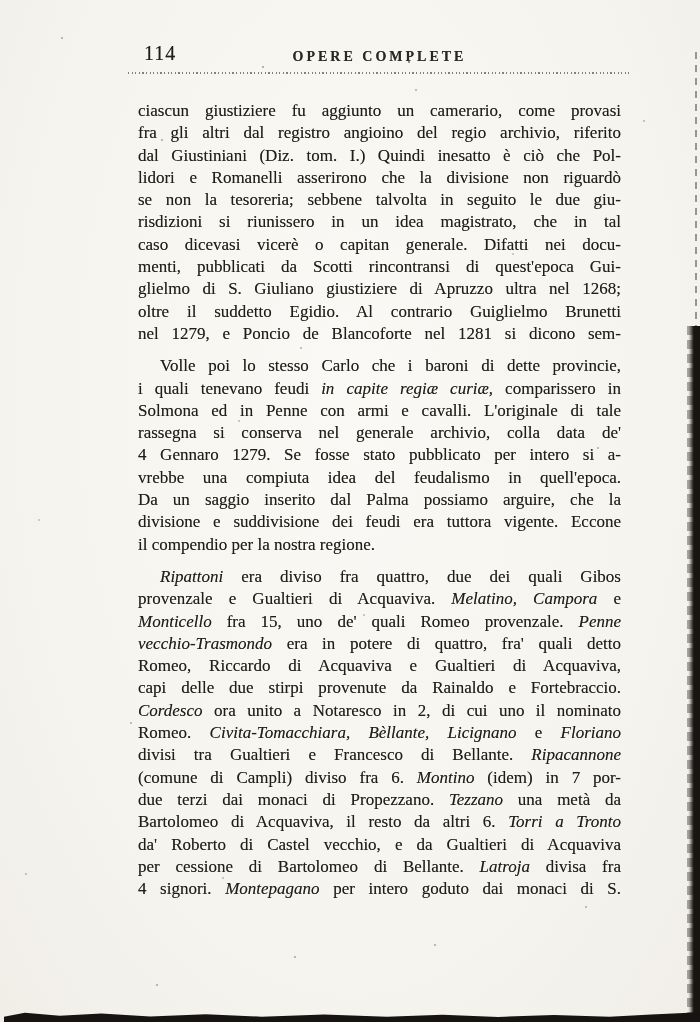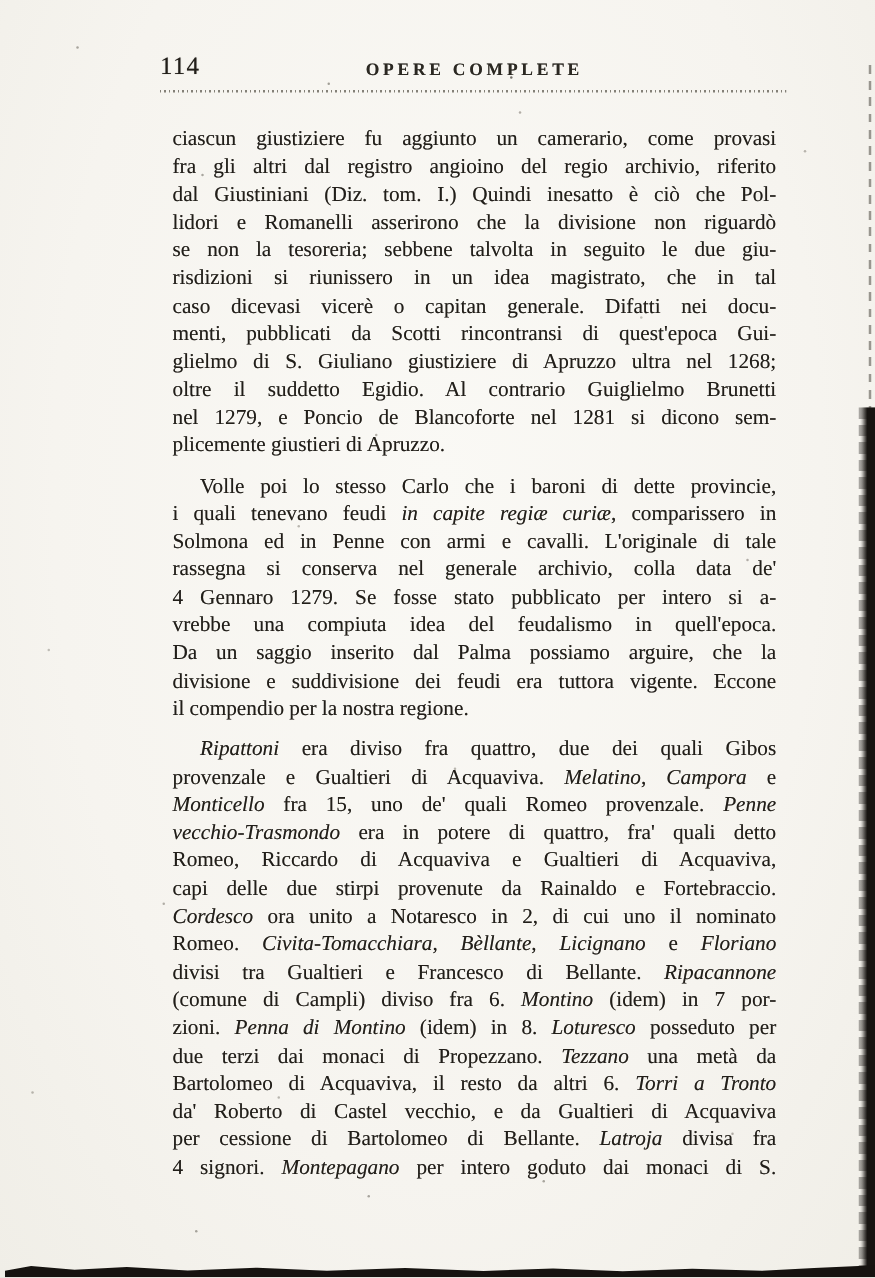--- a/index.html
+++ b/index.html
@@ -25,21 +25,21 @@
       238px 420px 0 0 rgba(90,85,75,.4), 597px 447px 0 0 rgba(90,85,75,.45),
       363px 614px 0 0 rgba(90,85,75,.4), 130px 722px 0 0 rgba(90,85,75,.45),
       222px 877px 0 0 rgba(90,85,75,.4), 585px 906px 0 0 rgba(90,85,75,.45),
       294px 956px 0 0 rgba(90,85,75,.5), 434px 944px 0 0 rgba(90,85,75,.5),
       156px 984px 0 0 rgba(90,85,75,.5), 643px 120px 0 0 rgba(90,85,75,.4),
       512px 253px 0 0 rgba(90,85,75,.35), 61px 37px 0 0 rgba(90,85,75,.5),
       38px 519px 0 0 rgba(90,85,75,.35), 25px 873px 0 0 rgba(90,85,75,.4);
     pointer-events:none;
   }
   .page-number{
-    position:absolute;left:128px;top:42px;
+    position:absolute;left:144px;top:42px;
     font-size:20px;letter-spacing:1px;
     text-shadow:0 0 .6px rgba(33,30,25,.6);
   }
   .running-title{
     position:absolute;left:128px;top:49px;width:503px;
     text-align:center;
     font-size:14px;font-weight:bold;letter-spacing:3px;
     color:#2b2822;
     text-shadow:0 0 .5px rgba(33,30,25,.5);
   }
@@ -87,21 +87,20 @@
         <div class="line"><span>fra gli altri dal registro angioino del regio archivio, riferito</span></div>
         <div class="line"><span>dal Giustiniani (Diz. tom. I.) Quindi inesatto è ciò che Pol-</span></div>
         <div class="line"><span>lidori e Romanelli asserirono che la divisione non riguardò</span></div>
         <div class="line"><span>se non la tesoreria; sebbene talvolta in seguito le due giu-</span></div>
         <div class="line"><span>risdizioni si riunissero in un idea magistrato, che in tal</span></div>
         <div class="line"><span>caso dicevasi vicerè o capitan generale. Difatti nei docu-</span></div>
         <div class="line"><span>menti, pubblicati da Scotti rincontransi di quest'epoca Gui-</span></div>
         <div class="line"><span>glielmo di S. Giuliano giustiziere di Apruzzo ultra nel 1268;</span></div>
         <div class="line"><span>oltre il suddetto Egidio. Al contrario Guiglielmo Brunetti</span></div>
         <div class="line"><span>nel 1279, e Poncio de Blancoforte nel 1281 si dicono sem-</span></div>
-        <div class="line short"><span>plicemente giustieri di Apruzzo.</span></div>
       </div>
       <div class="para">
         <div class="line indent"><span>Volle poi lo stesso Carlo che i baroni di dette provincie,</span></div>
         <div class="line"><span>i quali tenevano feudi </span><span class="it">in capite regiæ curiæ,</span><span> comparissero in</span></div>
         <div class="line"><span>Solmona ed in Penne con armi e cavalli. L'originale di tale</span></div>
         <div class="line"><span>rassegna si conserva nel generale archivio, colla data de'</span></div>
         <div class="line"><span>4 Gennaro 1279. Se fosse stato pubblicato per intero si a-</span></div>
         <div class="line"><span>vrebbe una compiuta idea del feudalismo in quell'epoca.</span></div>
         <div class="line"><span>Da un saggio inserito dal Palma possiamo arguire, che la</span></div>
         <div class="line"><span>divisione e suddivisione dei feudi era tuttora vigente. Eccone</span></div>
@@ -111,21 +110,20 @@
         <div class="line indent"><span class="it">Ripattoni</span><span> era diviso fra quattro, due dei quali Gibos</span></div>
         <div class="line"><span>provenzale e Gualtieri di Acquaviva. </span><span class="it">Melatino, Campora</span><span> e</span></div>
         <div class="line"><span class="it">Monticello</span><span> fra 15, uno de' quali Romeo provenzale. </span><span class="it">Penne</span></div>
         <div class="line"><span class="it">vecchio-Trasmondo</span><span> era in potere di quattro, fra' quali detto</span></div>
         <div class="line"><span>Romeo, Riccardo di Acquaviva e Gualtieri di Acquaviva,</span></div>
         <div class="line"><span>capi delle due stirpi provenute da Rainaldo e Fortebraccio.</span></div>
         <div class="line"><span class="it">Cordesco</span><span> ora unito a Notaresco in 2, di cui uno il nominato</span></div>
         <div class="line"><span>Romeo. </span><span class="it">Civita-Tomacchiara, Bèllante, Licignano</span><span> e </span><span class="it">Floriano</span></div>
         <div class="line"><span>divisi tra Gualtieri e Francesco di Bellante. </span><span class="it">Ripacannone</span></div>
         <div class="line"><span>(comune di Campli) diviso fra 6. </span><span class="it">Montino</span><span> (idem) in 7 por-</span></div>
-        <div class="line"><span>zioni. </span><span class="it">Penna di Montino</span><span> (idem) in 8. </span><span class="it">Loturesco</span><span> posseduto per</span></div>
         <div class="line"><span>due terzi dai monaci di Propezzano. </span><span class="it">Tezzano</span><span> una metà da</span></div>
         <div class="line"><span>Bartolomeo di Acquaviva, il resto da altri 6. </span><span class="it">Torri a Tronto</span></div>
         <div class="line"><span>da' Roberto di Castel vecchio, e da Gualtieri di Acquaviva</span></div>
         <div class="line"><span>per cessione di Bartolomeo di Bellante. </span><span class="it">Latroja</span><span> divisa fra</span></div>
         <div class="line"><span>4 signori. </span><span class="it">Montepagano</span><span> per intero goduto dai monaci di S.</span></div>
       </div>
     </div>
   <div class="top-right-edge"></div>
   <div class="right-edge"></div>
   <div class="bottom-edge"></div>

